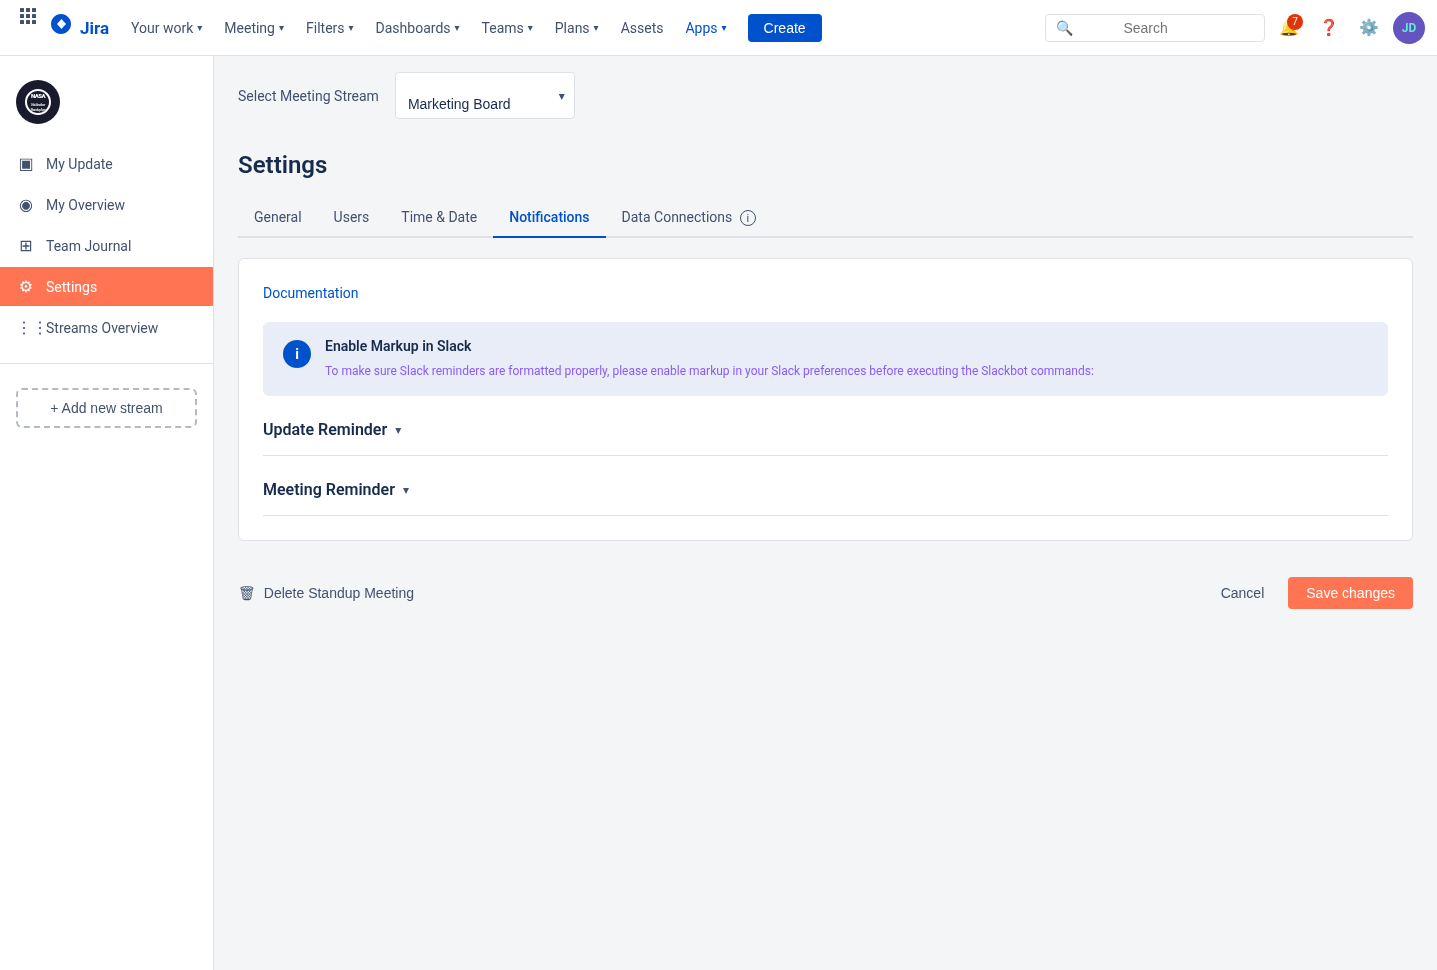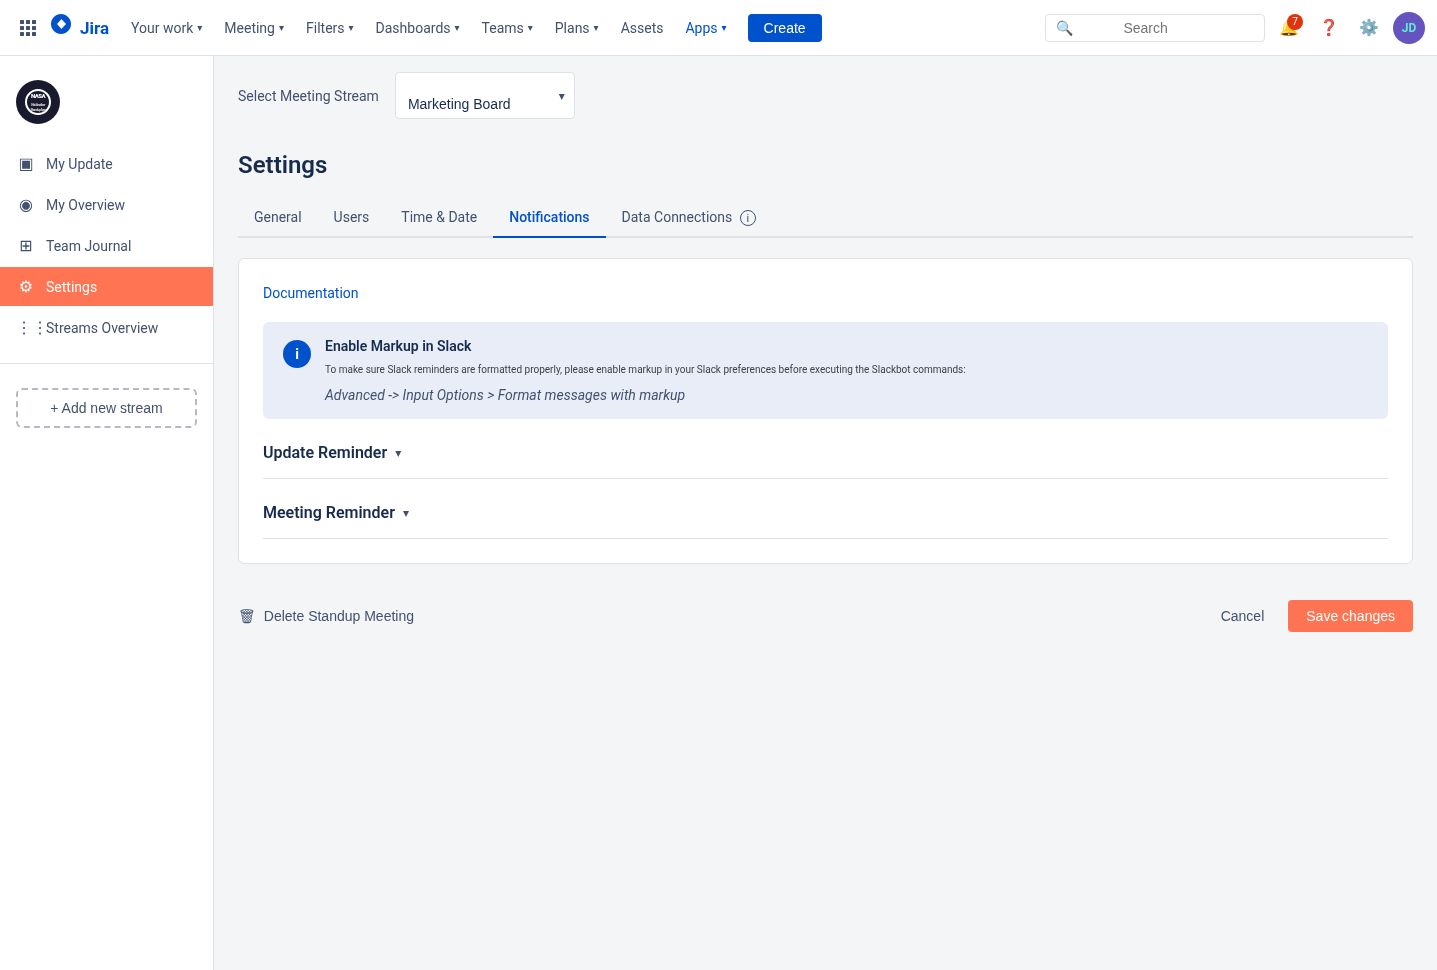--- a/index.html
+++ b/index.html
@@ -1,20 +1,20 @@
 <!DOCTYPE html>
 <html><head>
   <meta charset="utf-8">
   <style>
     * { box-sizing: border-box; margin: 0; padding: 0; }
     body { font-family: -apple-system, BlinkMacSystemFont, 'Segoe UI', Roboto, sans-serif; background: #f4f5f7; min-height: 970px; }
 
     
     .top-nav {
-      display: flex; align-items: center; height: 56px;
+      display: flex; height: 56px;
       background: #fff; border-bottom: 1px solid #dfe1e6;
       padding: 0 12px; gap: 4px; position: relative; z-index: 10;
     }
     .nav-grid-icon { width: 32px; height: 32px; display: flex; align-items: center; justify-content: center; cursor: pointer; border-radius: 4px; color: #42526e; }
     .nav-logo { display: flex; align-items: center; gap: 6px; margin-right: 8px; cursor: pointer; }
     .nav-logo-icon { color: #0052cc; font-size: 22px; font-weight: 900; }
     .nav-logo-text { color: #0052cc; font-size: 17px; font-weight: 700; }
     .nav-items { display: flex; align-items: center; gap: 2px; flex: 1; }
     .nav-item {
       padding: 6px 10px; border-radius: 4px; cursor: pointer;
@@ -133,21 +133,21 @@
     .info-box {
       background: #e8edf8; border-radius: 6px; padding: 16px 20px;
       margin-top: 20px; display: flex; gap: 14px; align-items: flex-start;
     }
     .info-icon {
       width: 28px; height: 28px; border-radius: 50%; background: #0052cc;
       display: flex; align-items: center; justify-content: center;
       color: #fff; font-size: 14px; font-weight: 700; flex-shrink: 0; margin-top: 2px;
     }
     .info-content .info-title { font-size: 14px; font-weight: 600; color: #172b4d; margin-bottom: 8px; }
-    .info-content .info-body { font-size: 10px; color: #404040; line-height: 1.5; }
+    .info-content .info-body { font-size: 12px; color: #8b5cf6; line-height: 1.5; }
     .info-content .info-italic { font-style: italic; font-size: 14px; color: #42526e; margin-top: 10px; }
 
     
     .accordion-item { margin-top: 24px; }
     .accordion-header {
       display: flex; align-items: center; gap: 8px; cursor: pointer;
       padding-bottom: 16px; border-bottom: 1px solid #dfe1e6;
     }
     .accordion-title { font-size: 16px; font-weight: 600; color: #172b4d; }
     .accordion-arrow { font-size: 12px; color: #42526e; }
@@ -337,21 +337,20 @@
         <a class="card-link">Documentation</a>
 
         
         <div class="info-box">
           <div class="info-icon">
             <span>i</span>
           </div>
           <div class="info-content">
             <div class="info-title">Enable Markup in Slack</div>
             <div class="info-body">To make sure Slack reminders are formatted properly, please enable markup in your Slack preferences before executing the Slackbot commands:</div>
-            <div class="info-italic">Advanced -&gt; Input Options &gt; Format messages with markup</div>
           </div>
         </div>
 
         
         <div class="accordion-item">
           <div class="accordion-header">
             <span class="accordion-title">Update Reminder</span>
             <span class="accordion-arrow">▾</span>
           </div>
         </div>

